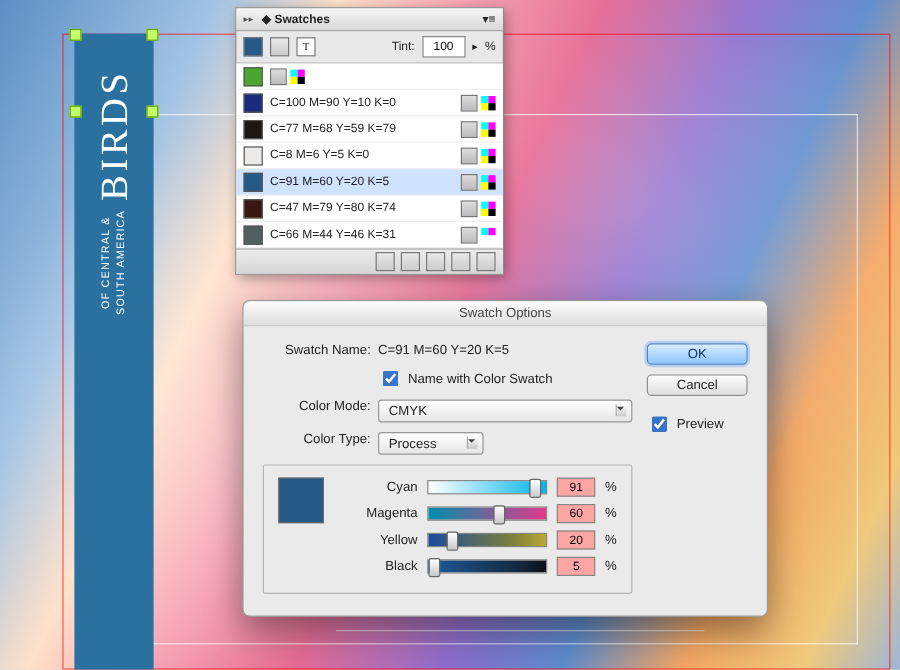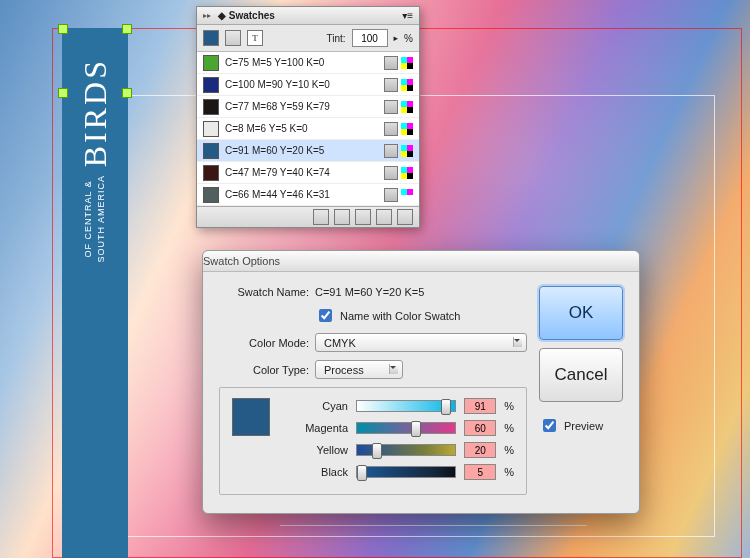--- a/index.html
+++ b/index.html
@@ -27,27 +27,27 @@
   .swbox{width:14px;height:14px;border:1px solid #555;flex:none}
   .swname{flex:1;white-space:nowrap;overflow:hidden;text-overflow:ellipsis}
   .swicons{display:flex;gap:3px;align-items:center}
   .ic-sq{width:12px;height:12px;border:1px solid #777;background:linear-gradient(#ddd,#bbb)}
   .ic-cmyk{width:12px;height:12px;display:grid;grid-template:1fr 1fr/1fr 1fr}
   .ic-cmyk span:nth-child(1){background:#0ff}.ic-cmyk span:nth-child(2){background:#f0f}.ic-cmyk span:nth-child(3){background:#ff0}.ic-cmyk span:nth-child(4){background:#000}
   .swfoot{background:linear-gradient(#ececec,#d6d6d6);border-top:1px solid #aaa;height:20px;display:flex;justify-content:flex-end;gap:5px;align-items:center;padding:0 6px}
 
   
   .dialog{position:absolute;left:202px;top:250px;width:436px;background:#eaeaea;border:1px solid #9a9a9a;border-radius:6px;box-shadow:0 12px 30px rgba(0,0,0,.4);font-size:11px}
-  .dialog .titlebar{background:linear-gradient(#fcfcfc,#dedede);border-bottom:1px solid #bbb;text-align:left;padding:4px 0;border-radius:6px 6px 0 0;font-size:11px;color:#444}
+  .dialog .titlebar{background:linear-gradient(#fcfcfc,#dedede);border-bottom:1px solid #bbb;text-align:center;padding:4px 12px;border-radius:6px 6px 0 0;font-size:11px;color:#444}
   .dialog .body{display:flex;padding:14px 16px 18px;gap:12px}
   .dialog .left{flex:1}
   .dialog .right{width:84px;display:flex;flex-direction:column;gap:8px;align-items:stretch}
-  .frow{display:flex;align-items:center;margin-bottom:8px;gap:6px}
+  .frow{display:flex;align-items:flex-start;margin-bottom:8px;gap:6px}
   .flabel{width:90px;text-align:right;color:#222}
-  .macbtn{background:linear-gradient(#fefefe,#dfdfdf);border:1px solid #8f8f8f;border-radius:4px;padding:16px 0;text-align:center;font-size:17px;cursor:default}
+  .macbtn{background:linear-gradient(#fefefe,#dfdfdf);border:1px solid #8f8f8f;border-radius:4px;padding:2px 0;text-align:center;font-size:11px;cursor:default}
   .macbtn.primary{background:linear-gradient(#d8ecff,#8ec4ff);border-color:#4e86c6;color:#0a2e57;box-shadow:0 0 0 2px rgba(90,160,255,.35)}
   .macselect{display:inline-flex;align-items:center;background:linear-gradient(#fff,#e6e6e6);border:1px solid #999;border-radius:3px;padding:1px 16px 1px 8px;position:relative;min-width:62px;height:15px}
   .macselect::after{content:"";position:absolute;right:4px;top:3px;width:8px;height:10px;background:linear-gradient(#fff,#c9c9c9);border-left:1px solid #aaa}
   .macselect::before{content:"";position:absolute;right:6px;top:5px;border:3px solid transparent;border-top-color:#444;z-index:1}
   .macselect.wide{flex:1}
   .chk{display:flex;align-items:center;gap:5px}
   .chk input{accent-color:#3874c8}
   .sliders{border:1px solid #b5b5b5;border-radius:2px;padding:10px 12px 14px;margin-top:2px;background:#eaeaea}
   .srow{display:flex;align-items:center;gap:8px;margin-bottom:6px}
   .srow .lab{width:58px;text-align:right}
@@ -95,21 +95,20 @@
     <span class="miniicon" style="font:9px/14px serif;text-align:center;background:#fff">T</span>
     <span style="flex:1"></span>
     <span>Tint:</span>
     <input class="tint-in" value="100" style="">
     <span style="font-size:9px">▸</span>
     <span>%</span>
   </div>
   <div class="swlist">
       <div class="switem">
         <span class="swbox" style="background:#4aa631"></span>
-        <span class="swname">C=75 M=5 Y=100 K=0</span>
         <span class="swicons">
           <span class="ic-sq"></span>
           <span class="ic-cmyk">
             <span></span>
             <span></span>
             <span></span>
             <span></span>
           </span>
         </span>
       </div>
@@ -160,21 +159,21 @@
           <span class="ic-cmyk">
             <span></span>
             <span></span>
             <span></span>
             <span></span>
           </span>
         </span>
       </div>
       <div class="switem">
         <span class="swbox" style="background:#3a1712"></span>
-        <span class="swname">C=47 M=79 Y=40 K=74</span>
+        <span class="swname">C=47 M=79 Y=80 K=74</span>
         <span class="swicons">
           <span class="ic-sq"></span>
           <span class="ic-cmyk">
             <span></span>
             <span></span>
             <span></span>
             <span></span>
           </span>
         </span>
       </div>

